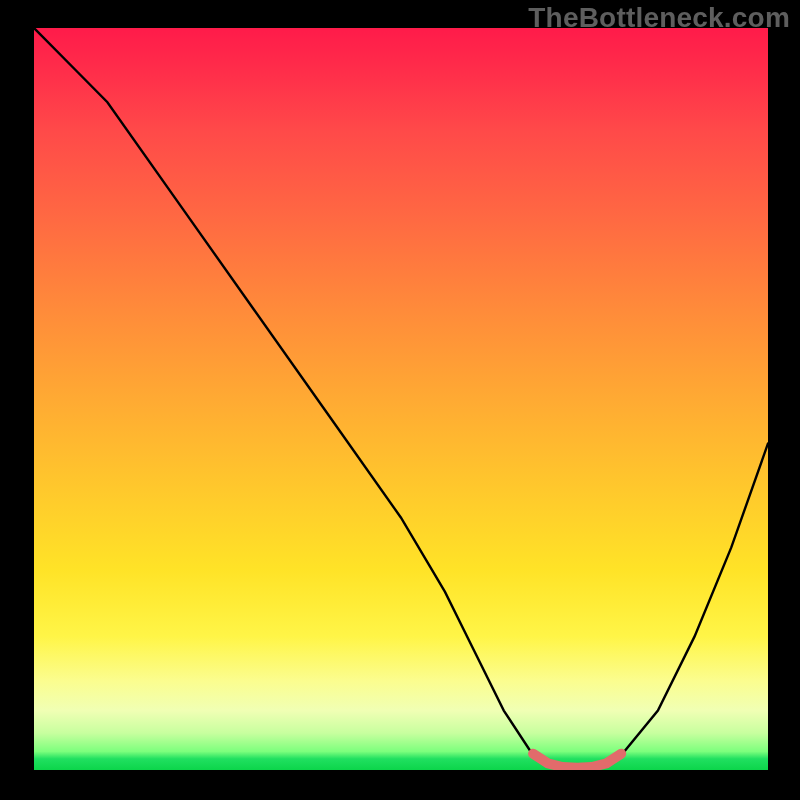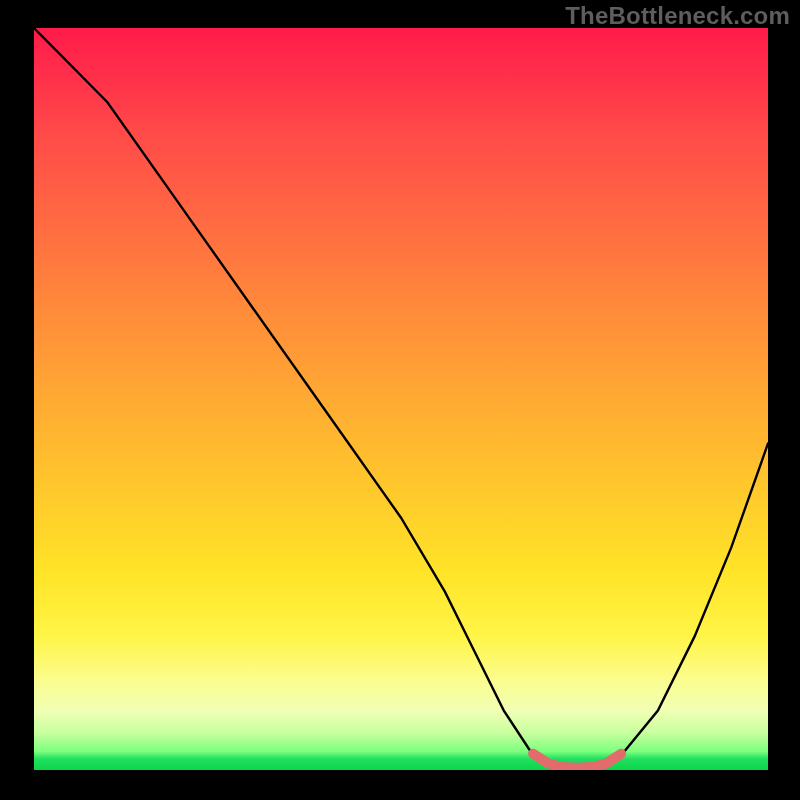--- a/index.html
+++ b/index.html
@@ -15,21 +15,21 @@
     position: relative;
     width: 800px;
     height: 800px;
     background: #000;
   }
   .watermark {
     position: absolute;
     top: 2px;
     right: 10px;
     color: #5e5e5e;
-    font-size: 24px;
+    font-size: 28px;
     font-weight: 600;
     letter-spacing: 0.2px;
     z-index: 20;
   }
   .plot {
     position: absolute;
     left: 34px;
     top: 28px;
     width: 734px;
     height: 742px;

